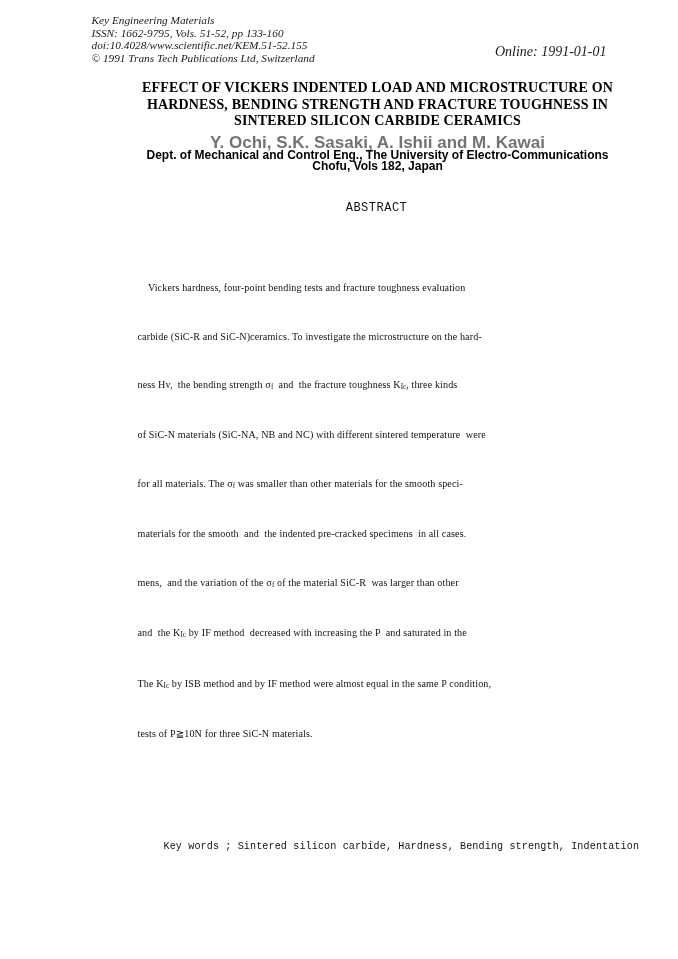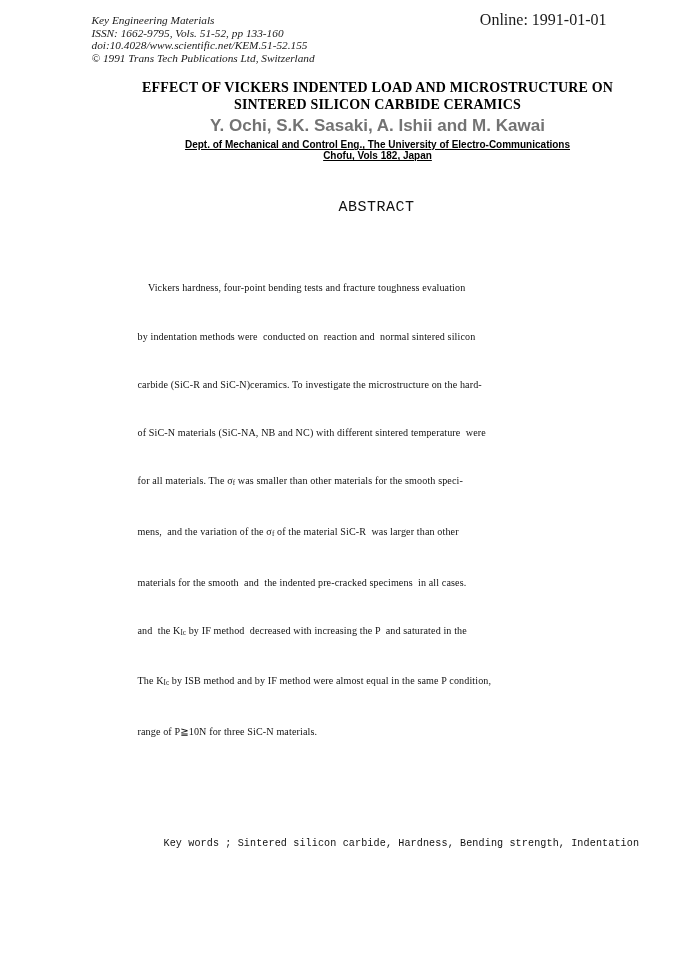--- a/index.html
+++ b/index.html
@@ -36,25 +36,27 @@
     font-family: "Liberation Serif", serif;
     font-style: italic;
     font-size: 11.3px;
     line-height: 12.6px;
     color: #1a1a1a;
     white-space: nowrap;
   }
   .pub-left div { white-space: nowrap; }
   .pub-right {
     font-family: "Liberation Serif", serif;
-    font-size: 16px;
+    font-style: italic;
+    font-size: 14px;
     line-height: 12.6px;
     color: #1a1a1a;
     white-space: nowrap;
     padding-right: 6px;
+    margin-top: 32px;
   }
 
   
   .title-block {
     position: absolute;
     top: 80px;
     left: 84px;
     width: 512px;
     text-align: center;
   }
@@ -71,45 +73,43 @@
     font-family: "Liberation Sans", sans-serif;
     font-weight: bold;
     font-size: 17px;
     line-height: 14px;
     color: #737373;
     margin-top: 6px;
   }
   .affiliation {
     font-family: "Liberation Sans", sans-serif;
     font-weight: bold;
-    font-size: 10px;
+    font-size: 12px;
     line-height: 11.2px;
     color: #000000;
-    margin-top: 6px;
-    text-decoration: underline;
   }
 
   
   .body-area {
     position: absolute;
     top: 200px;
     left: 100px;
     width: 478px;
   }
   .mono {
     font-family: Liberation Serif, serif;
     font-size: 10.1px;
     line-height: 16.1px;
     color: #111111;
     letter-spacing: 0.12px;
     white-space: pre;
   }
   .section-head {
     font-family: "Liberation Mono", "DejaVu Sans Mono", monospace;
-    font-size: 15px;
+    font-size: 12px;
     line-height: 16.1px;
     letter-spacing: 0.5px;
     color: #111111;
     text-align: center;
     white-space: pre;
   }
   .blockgap-2 { height: 32px; }
   .keywords {
     font-family: "Liberation Mono", "DejaVu Sans Mono", monospace;
     font-size: 10.1px;
@@ -136,45 +136,46 @@
       <div>ISSN: 1662-9795, Vols. 51-52, pp 133-160</div>
       <div>doi:10.4028/www.scientific.net/KEM.51-52.155</div>
       <div>© 1991 Trans Tech Publications Ltd, Switzerland</div>
     </div>
     <div class="pub-right">Online: 1991-01-01</div>
   </div>
 
   <div class="title-block">
     <div class="paper-title">
       <div>EFFECT OF VICKERS INDENTED LOAD AND MICROSTRUCTURE ON</div>
+      <div>HARDNESS, BENDING STRENGTH AND FRACTURE TOUGHNESS IN</div>
       <div>SINTERED SILICON CARBIDE CERAMICS</div>
     </div>
     <div class="authors">Y. Ochi, S.K. Sasaki, A. Ishii and M. Kawai</div>
     <div class="affiliation">
       <div>Dept. of Mechanical and Control Eng., The University of Electro-Communications</div>
       <div>Chofu, Vols 182, Japan</div>
     </div>
   </div>
 
   <div class="body-area">
 
     <div class="section-head">ABSTRACT</div>
     <div class="blockgap-2"></div>
 
     <div class="mono">
       <div>    Vickers hardness, four-point bending tests and fracture toughness evaluation</div>
-      <div>by indentation methods were  conducted on  reaction and  normal sintered silicon</div>
       <div>carbide (SiC-R and SiC-N)ceramics. To investigate the microstructure on the hard-</div>
+      <div>ness Hv,  the bending strength σ<sub>f</sub>  and  the fracture toughness K<sub>Ic</sub>, three kinds</div>
       <div>of SiC-N materials (SiC-NA, NB and NC) with different sintered temperature  were</div>
       <div>for all materials. The σ<sub>f</sub> was smaller than other materials for the smooth speci-</div>
+      <div>materials for the smooth  and  the indented pre-cracked specimens  in all cases.</div>
       <div>mens,  and the variation of the σ<sub>f</sub> of the material SiC-R  was larger than other</div>
-      <div>materials for the smooth  and  the indented pre-cracked specimens  in all cases.</div>
       <div>and  the K<sub>Ic</sub> by IF method  decreased with increasing the P  and saturated in the</div>
       <div>The K<sub>Ic</sub> by ISB method and by IF method were almost equal in the same P condition,</div>
-      <div>range of P≧10N for three SiC-N materials.</div>
+      <div>tests of P≧10N for three SiC-N materials.</div>
     </div>
 
     <div class="blockgap-2"></div>
 
     <div class="keywords">
       <div>Key words ; Sintered silicon carbide, Hardness, Bending strength, Indentation</div>
       
     </div>
 
   </div>

